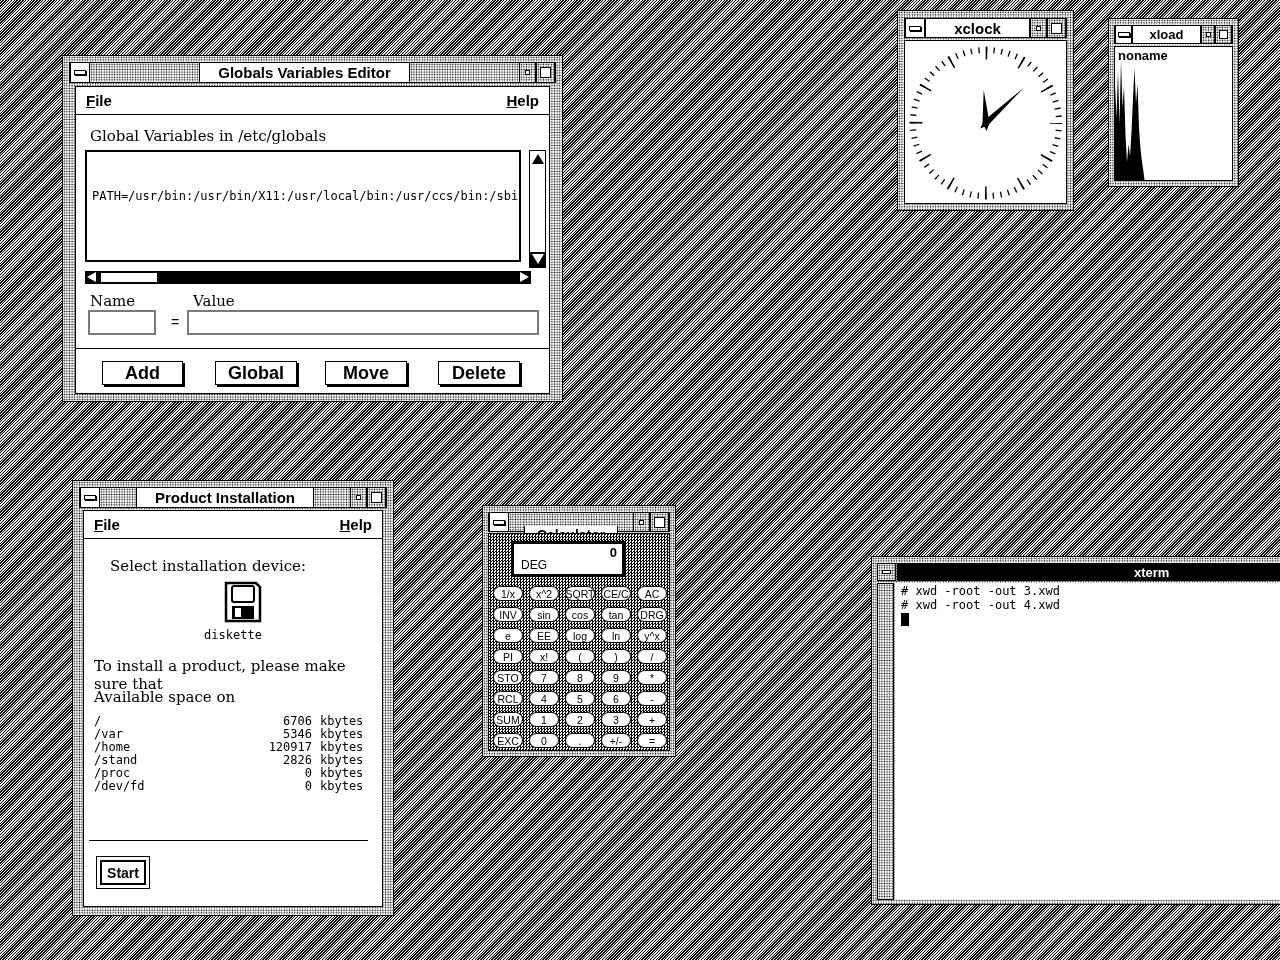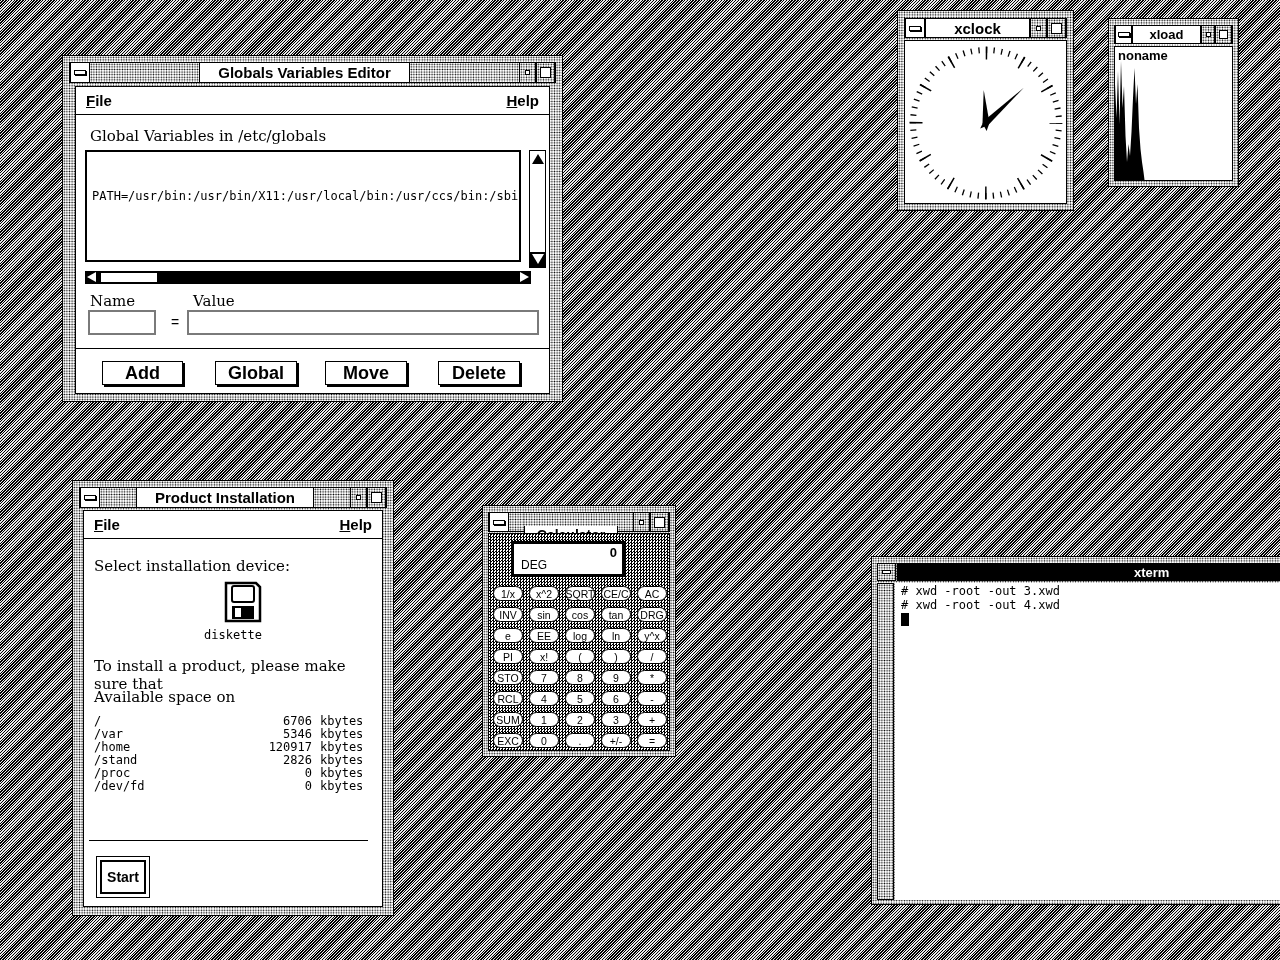--- a/index.html
+++ b/index.html
@@ -70,33 +70,33 @@
   #gv-value-field { left:111px; top:223px; width:352px; }
   #gv-sep { left:0; right:0; top:261px; }
   #gv-add { left:26px; top:274px; width:81px; }
   #gv-modify { left:139px; top:274px; width:82px; }
   #gv-move { left:249px; top:274px; width:82px; }
   #gv-delete { left:362px; top:274px; width:82px; }
 
   
   #win-product { left:72px; top:480px; width:322px; height:436px; }
   #win-product .client { left:10px; right:10px; top:29px; bottom:8px; }
-  #pi-select { position:absolute; left:10px; top:46px; }
+  #pi-select { position:absolute; left:26px; top:46px; }
   #pi-floppy { position:absolute; left:140px; top:70px; }
   #pi-caption { position:absolute; left:0; right:0; top:117px; text-align:center; }
   #pi-instr { position:absolute; left:10px; top:146px; }
   #pi-space { position:absolute; left:10px; top:177px; }
   #pi-table { position:absolute; left:10px; top:204px; width:272px; line-height:13px; }
   .fs-row { display:flex; }
   .fs-mount { width:86px; }
   .fs-size { width:132px; text-align:right; }
   .fs-unit { margin-left:8px; }
   #pi-sep { left:5px; right:14px; top:329px; }
   #pi-start-frame { position:absolute; left:12px; top:345px; border:1px solid #000; padding:3px; }
-  #pi-start { position:relative; width:46px; height:34px; background:#fff; border:2px solid #000;
+  #pi-start { position:relative; width:46px; height:25px; background:#fff; border:2px solid #000;
               font-weight:bold; font-size:14px; display:flex; align-items:center; justify-content:center; }
 
   
   #win-calc { left:482px; top:505px; width:194px; height:252px; }
   #calc-tb { left:5px; right:5px; top:6px; height:20px; }
   #calc-tb .tb-title { font-size:14px; padding:0 12px;margin-top:13px; }
   #calc-body { position:absolute; left:5px; right:5px; top:27px; bottom:5px; border:1px solid #000; }
   #calc-display { position:absolute; left:22px; top:7px; width:114px; height:36px; background:#fff; border:3px solid #000; }
   #calc-value { position:absolute; right:5px; top:1px; font-weight:bold; font-size:13px; }
   #calc-mode { position:absolute; left:7px; bottom:2px; font-size:12px; }

